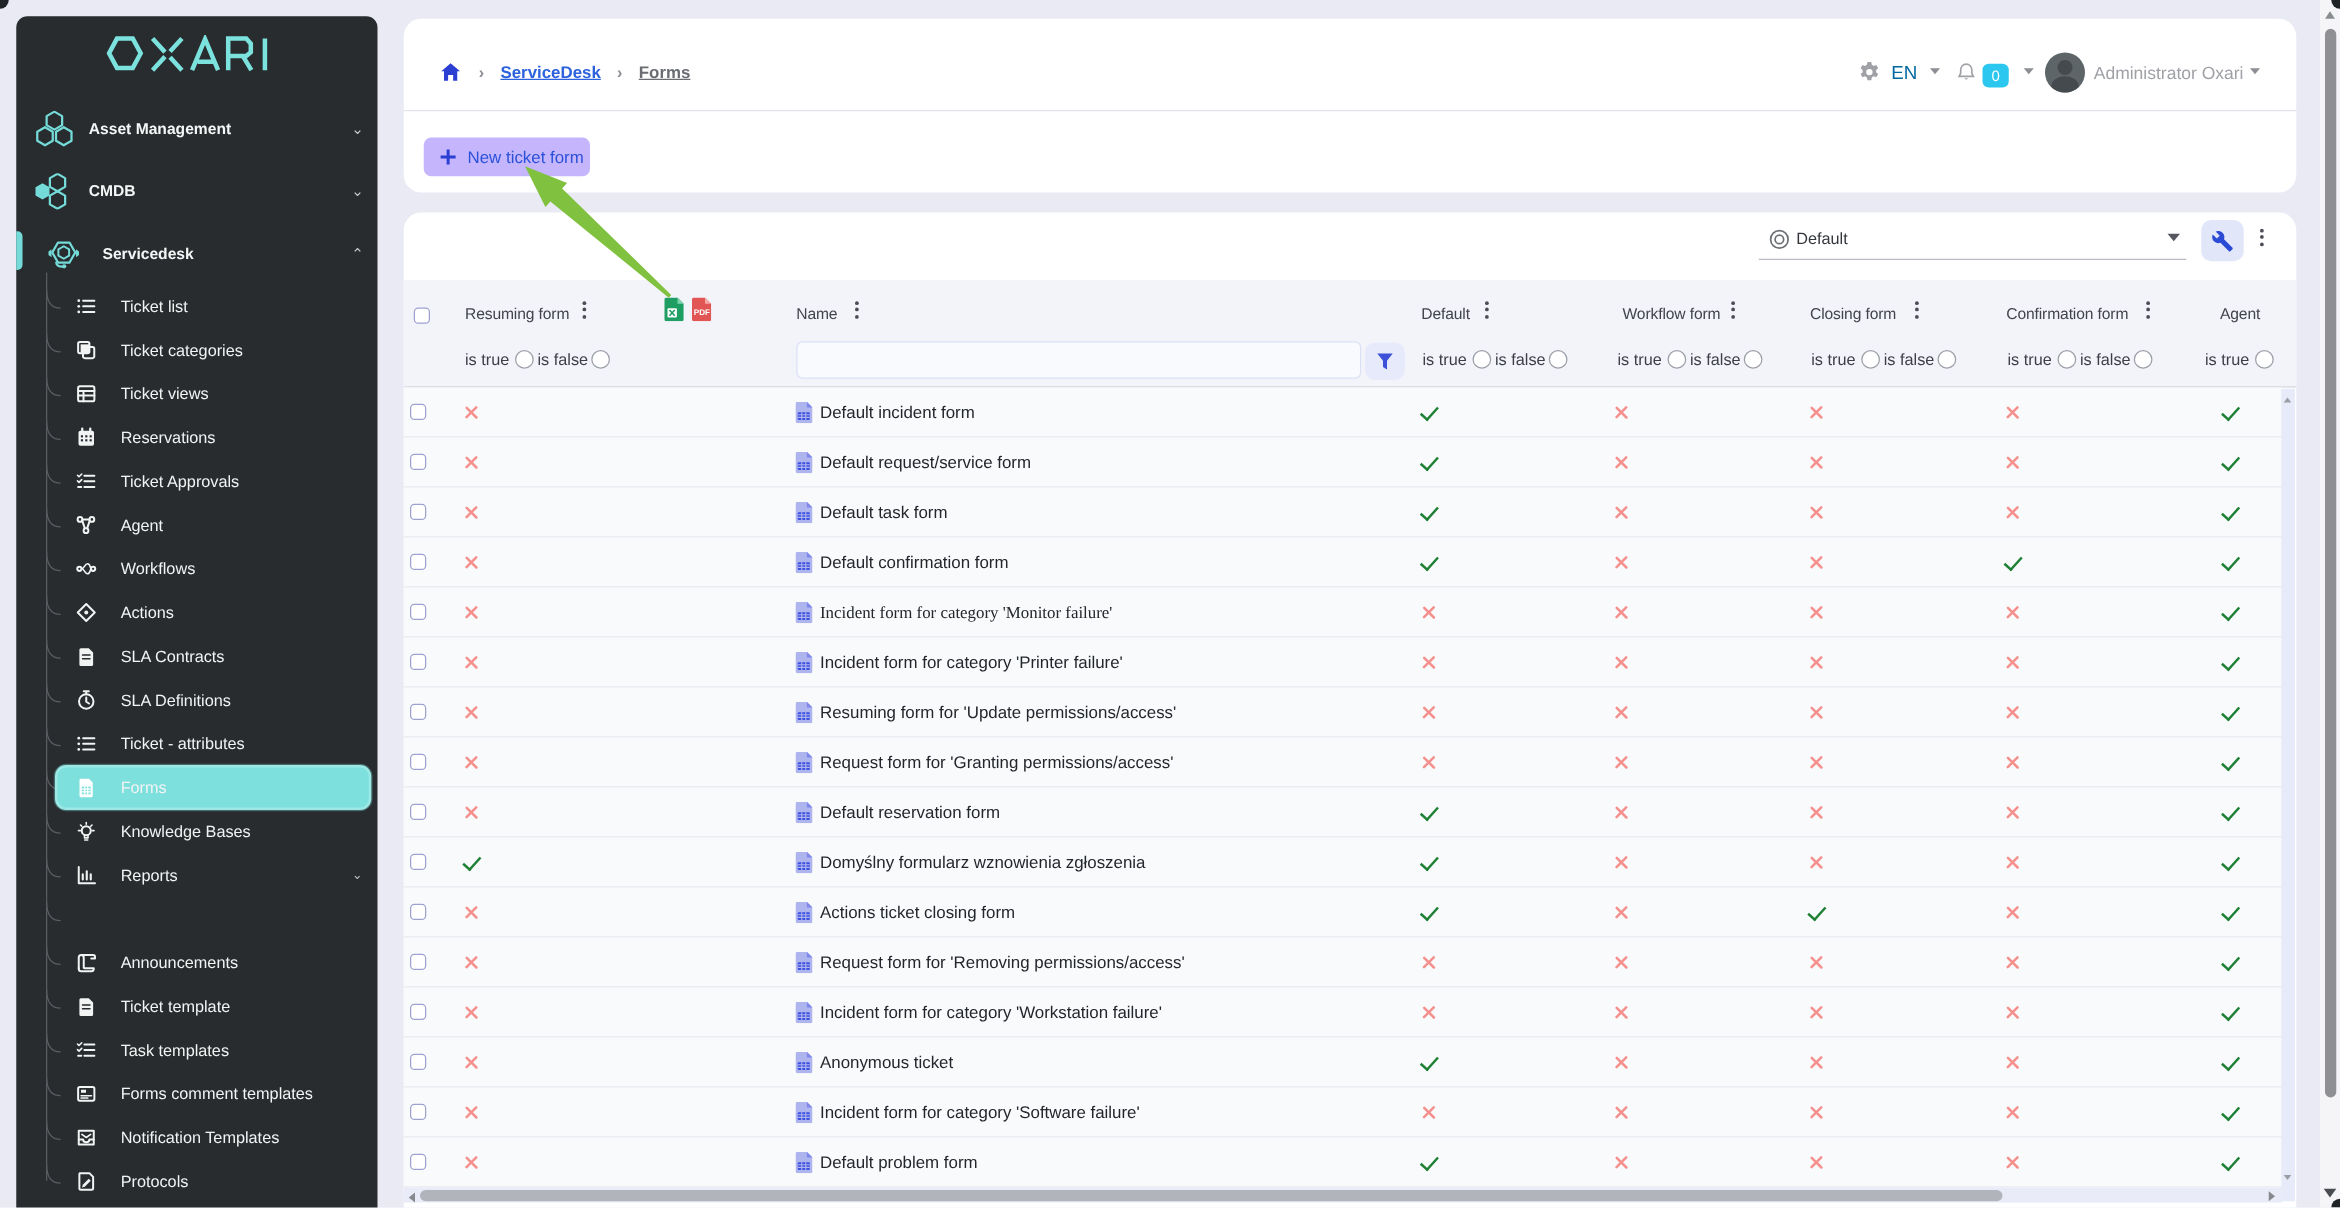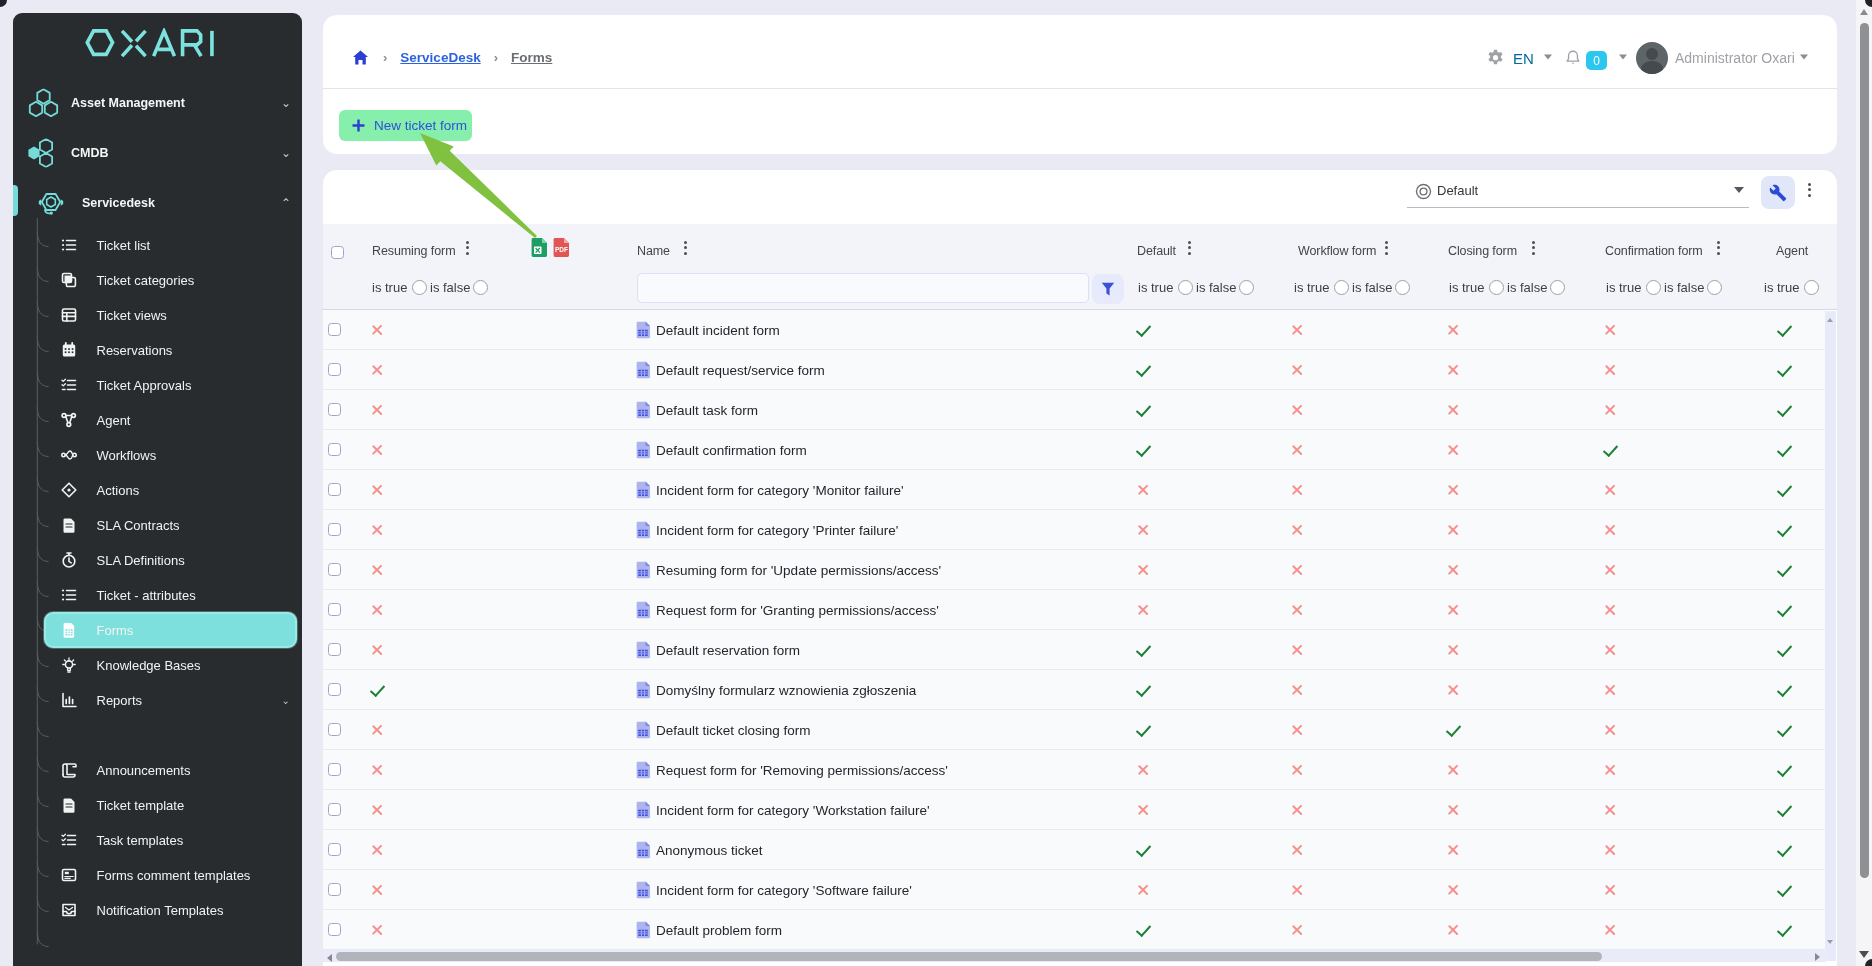--- a/index.html
+++ b/index.html
@@ -33,21 +33,21 @@
 #card2 { position:absolute; left:323px; top:170px; width:1514px; height:800px; background:#fff; border-radius:14px 14px 0 0; }
 
 
 .bc-sep { color:#8A8D92; font-size:13px; font-weight:700; }
 #bc { position:absolute; left:352px; top:44px; height:26px; display:flex; align-items:center; }
 .bc-blue { color:#2D62DE; font-size:13.5px; font-weight:700; text-decoration:underline; }
 .bc-grey { color:#6A6D72; font-size:13.5px; font-weight:700; text-decoration:underline; }
 #divider1 { position:absolute; left:323px; top:88px; width:1514px; height:1px; background:#E4E5EA; }
 
 
-#btnNew { position:absolute; left:339px; top:110px; width:133px; height:31px; background:#86efac; border-radius:6px; display:flex; align-items:center; justify-content:flex-start; padding-left:13px; color:#2B51D9; font-size:13.5px; }
+#btnNew { position:absolute; left:339px; top:110px; width:133px; height:31px; background:#c4b5fd; border-radius:6px; display:flex; align-items:center; justify-content:flex-start; padding-left:13px; color:#2B51D9; font-size:13.5px; }
 
 
 #tbSelect { position:absolute; left:1407px; top:174px; width:342px; height:34px; border-bottom:1px solid #B9BBC4; }
 #tbSelect .txt { position:absolute; left:30px; top:9px; color:#33363B; font-size:13px; }
 .caret { width:0; height:0; border-left:5.5px solid transparent; border-right:5.5px solid transparent; border-top:6.5px solid #55585E; }
 #btnWrench { position:absolute; left:1761px; top:176px; width:34px; height:33px; background:#E2E6F9; border-radius:8px; }
 .kebab { display:inline-block; width:4px; }
 .kebab i, .kebab i:before, .kebab i:after { display:block; width:3px; height:3px; border-radius:50%; background:#4A4D53; content:""; }
 .kebab i { position:relative; }
 .kebab i:before { position:absolute; top:-5.5px; }
@@ -304,20 +304,27 @@
       </svg>
       <div class="sit">Forms comment templates</div>
     </div>
 <div class="si" style="top:879.0px;">
       <svg class="sic wic" viewBox="0 0 18 18">
         <path d="M3 3.5h12v11H3Z" fill="none"></path>
         <path d="M3 10.5h3.5c0 1.2 1 2.2 2.5 2.2s2.5-1 2.5-2.2H15"></path>
         <path d="M5.5 6.5 9 9l3.5-2.5" stroke-width="1.3"></path>
       </svg>
       <div class="sit">Notification Templates</div>
+    </div>
+<div class="si" style="top:914.0px;">
+      <svg class="sic wic" viewBox="0 0 18 18">
+        <path d="M4 2.5h7.5L14.5 5.5v9a1.2 1.2 0 0 1-1.2 1.2H4.7a1.2 1.2 0 0 1-1.2-1.2V3.7A1.2 1.2 0 0 1 4 2.5Z"></path>
+        <path d="M6.2 11.8 11 7l1.6 1.6-4.8 4.8-2.2.6Z" fill="#F2F3F3" stroke="none"></path>
+      </svg>
+      <div class="sit">Protocols</div>
     </div>
 </div>
 <div id="card1"></div>
 <div id="bc">
   <svg width="17" height="15" viewBox="0 0 17 15" style="margin-right:14px;">
       <path d="M8.5 0.5 16 7h-2.2v7.5H10.5V10h-4v4.5H3.2V7H1Z" fill="#2B3FD2"></path>
     </svg>
   <span class="bc-sep" style="margin-right:13px;">›</span>
   <span class="bc-blue">ServiceDesk</span>
   <span class="bc-sep" style="margin:0 13px;">›</span>
@@ -491,21 +498,21 @@
         <path d="M2.2 10.3h9.6M2.2 12.4h9.6M5.4 8.2v6.3M8.6 8.2v6.3" stroke="#AEB4EE" stroke-width="0.9"></path>
       </svg>
       <span class="nm">Default confirmation form</span>
       <span class="cx" style="left:54px;"></span>
       <span class="cv" style="left:820px;"></span>
       <span class="cx" style="left:974px;"></span>
       <span class="cx" style="left:1130px;"></span>
       <span class="cv" style="left:1287px;"></span>
       <span class="cv" style="left:1461px;"></span>
     </div>
-<div class="row" style="top:160px;">
+<div class="row" style="top:160px;font-family:Liberation Serif, serif;">
       <span class="chkbox" style="left:5px;top:13px;"></span>
       <svg class="docic" viewBox="0 0 14 17">
         <path d="M2 0h7.5L14 4.5V15.6A1.4 1.4 0 0 1 12.6 17H2A1.4 1.4 0 0 1 .6 15.6V1.4A1.4 1.4 0 0 1 2 0z" fill="#AEB4EE"></path>
         <path d="M9.5 0 14 4.5H9.5Z" fill="#7E88E8"></path>
         <rect x="2.2" y="8.2" width="9.6" height="6.3" rx="0.8" fill="#3D51E0"></rect>
         <path d="M2.2 10.3h9.6M2.2 12.4h9.6M5.4 8.2v6.3M8.6 8.2v6.3" stroke="#AEB4EE" stroke-width="0.9"></path>
       </svg>
       <span class="nm">Incident form for category 'Monitor failure'</span>
       <span class="cx" style="left:54px;"></span>
       <span class="cx" style="left:820px;"></span>
@@ -595,21 +602,21 @@
       <span class="cv" style="left:1461px;"></span>
     </div>
 <div class="row" style="top:400px;">
       <span class="chkbox" style="left:5px;top:13px;"></span>
       <svg class="docic" viewBox="0 0 14 17">
         <path d="M2 0h7.5L14 4.5V15.6A1.4 1.4 0 0 1 12.6 17H2A1.4 1.4 0 0 1 .6 15.6V1.4A1.4 1.4 0 0 1 2 0z" fill="#AEB4EE"></path>
         <path d="M9.5 0 14 4.5H9.5Z" fill="#7E88E8"></path>
         <rect x="2.2" y="8.2" width="9.6" height="6.3" rx="0.8" fill="#3D51E0"></rect>
         <path d="M2.2 10.3h9.6M2.2 12.4h9.6M5.4 8.2v6.3M8.6 8.2v6.3" stroke="#AEB4EE" stroke-width="0.9"></path>
       </svg>
-      <span class="nm">Default ticket closing form</span>
+      <span class="nm">Actions ticket closing form</span>
       <span class="cx" style="left:54px;"></span>
       <span class="cv" style="left:820px;"></span>
       <span class="cx" style="left:974px;"></span>
       <span class="cv" style="left:1130px;"></span>
       <span class="cx" style="left:1287px;"></span>
       <span class="cv" style="left:1461px;"></span>
     </div>
 <div class="row" style="top:440px;">
       <span class="chkbox" style="left:5px;top:13px;"></span>
       <svg class="docic" viewBox="0 0 14 17">

